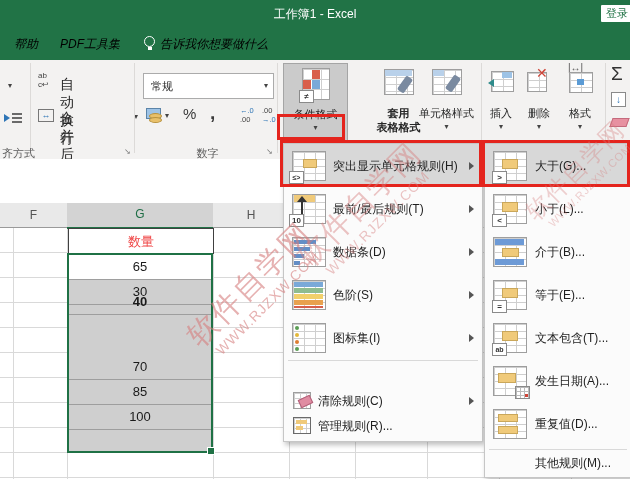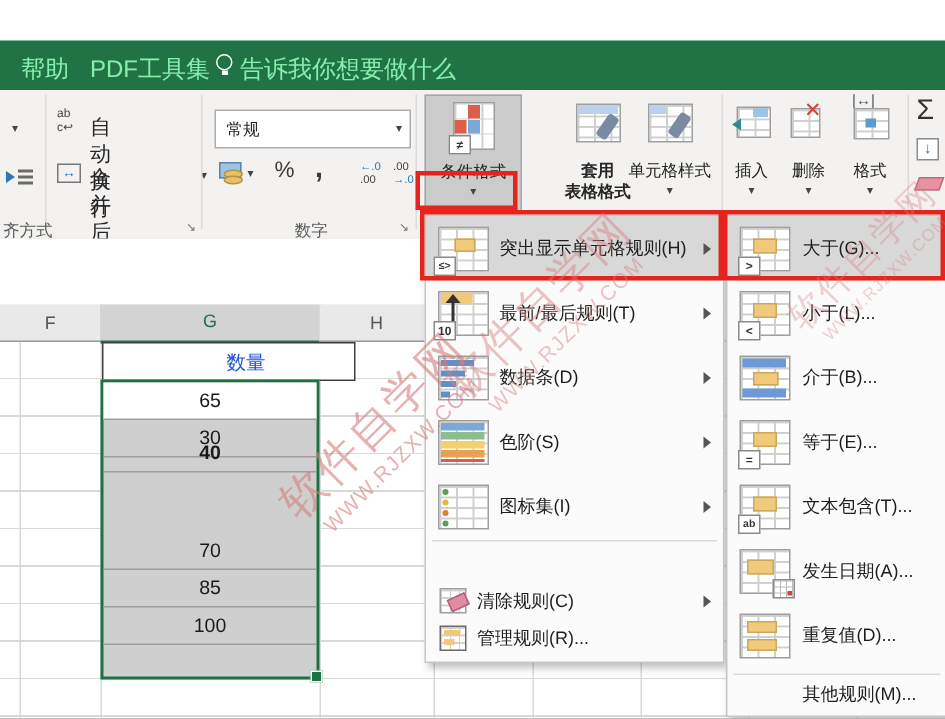--- a/index.html
+++ b/index.html
@@ -6,21 +6,21 @@
   #app{position:relative;width:630px;height:479px;overflow:hidden;
        font-family:"Liberation Sans","DejaVu Sans",sans-serif;background:#fff;
        -webkit-font-smoothing:antialiased;}
   .abs{position:absolute;}
   
   .titlebar{position:absolute;left:0;top:0;width:630px;height:27px;background:#217346;}
   .titletext{position:absolute;left:0;right:0;top:6px;text-align:center;color:#fff;font-size:12px;}
   .signin{position:absolute;left:601px;top:5px;width:46px;height:17px;background:#fff;color:#217346;
           font-size:11px;line-height:17px;text-align:left;padding-left:5px;border-radius:1px;}
   .tabrow{position:absolute;left:0;top:27px;width:630px;height:33px;background:#217346;}
-  .tabitem{position:absolute;top:9px;color:#86efac;font-size:16px;}
+  .tabitem{position:absolute;top:9px;color:#000000;font-size:12px;font-style:italic;}
   .bulb{position:absolute;left:144px;top:9px;width:9px;height:9px;border:1.5px solid #fff;border-radius:50%;}
   .bulb::after{content:"";position:absolute;left:2.5px;top:10px;width:4px;height:3px;background:#fff;}
   
   .ribbon{position:absolute;left:0;top:60px;width:630px;height:99px;background:#f3f2f1;border-bottom:1px solid #d2d0ce;}
   .rsep{position:absolute;top:3px;width:1px;height:90px;background:#dcdad8;}
   .rlabel{position:absolute;top:86px;font-size:11px;color:#5a5a5a;}
   .launcher{position:absolute;top:87px;font-size:8px;color:#777;}
   .car{font-size:8px;color:#444;line-height:8px;}
   .rtext{font-size:14px;color:#262626;}
   .combo{position:absolute;left:143px;top:13px;width:129px;height:24px;background:#fff;border:1px solid #ababab;}
@@ -38,21 +38,21 @@
   .mg span{position:absolute;display:block;}
   .bdg{position:absolute;background:#fff;border:1px solid #8a8a8a;font-weight:bold;
        font-size:8px;line-height:11px;text-align:center;width:13px;height:11px;color:#333;}
   
   .sheet{position:absolute;left:0;top:203px;width:630px;height:276px;background:#fff;
          background-image:repeating-linear-gradient(to bottom,transparent 0 24px,#d9d9d9 24px 25px);}
   .vline{position:absolute;top:203px;bottom:0;width:1px;background:#d9d9d9;}
   .chead{position:absolute;top:203px;height:24px;background:#e9e9e9;border-right:1px solid #c8c8c8;
          border-bottom:1px solid #9a9a9a;text-align:center;font-size:12px;color:#555;line-height:24px;}
   .chead.sel{background:#d3d3d3;border-bottom:2px solid #217346;color:#1e6e45;line-height:22px;}
-  .cell{position:absolute;text-align:center;font-size:13px;color:#1d4ed8;line-height:25px;padding-left:23px;}
+  .cell{position:absolute;text-align:center;font-size:13px;color:#ef4444;line-height:25px;}
   .qtyhdr{left:68px;top:228px;width:144px;height:24px;border:1px solid #404040;background:#fff;font-size:13px;}
   .selblock{position:absolute;left:67px;top:253px;width:146px;height:200px;border:2px solid #1f7145;box-sizing:border-box;background:#cfcfcf;}
   .selrow{position:absolute;left:0;width:142px;height:24px;border-bottom:1px solid #9e9e9e;
           text-align:center;font-size:13px;color:#1a1a1a;line-height:24px;}
   .handle{position:absolute;right:-4px;bottom:-4px;width:6px;height:6px;background:#1f7145;border:1px solid #fff;}
   
   .menu{position:absolute;background:#fbfbfb;border:1px solid #c6c6c6;box-shadow:2px 3px 5px rgba(0,0,0,.25);z-index:10;}
   .mi{position:absolute;left:0;right:0;}
   .mi.hl{background:#d8d8d8;}
   .milabel{position:absolute;font-size:12px;color:#1e1e1e;top:50%;transform:translateY(-50%);}
@@ -64,20 +64,24 @@
   .wm{position:absolute;z-index:50;pointer-events:none;color:#d67e7e;text-align:center;
       transform:rotate(-45deg);line-height:1.15;}
   .wm .l1{font-size:30px;letter-spacing:2px;}
   .wm .l2{font-size:14px;letter-spacing:1px;}
 </style>
 </head>
 <body>
 
 <div id="app">
 
+  <div class="titlebar">
+    <div class="titletext">工作簿1 - Excel</div>
+    <div class="signin">登录</div>
+  </div>
 
   <div class="tabrow">
     <div class="tabitem" style="left:14px;">帮助</div>
     <div class="tabitem" style="left:60px;">PDF工具集</div>
     <div class="bulb"></div>
     <div class="tabitem" style="left:160px;">告诉我你想要做什么</div>
   </div>
 
   <div class="ribbon">
 

